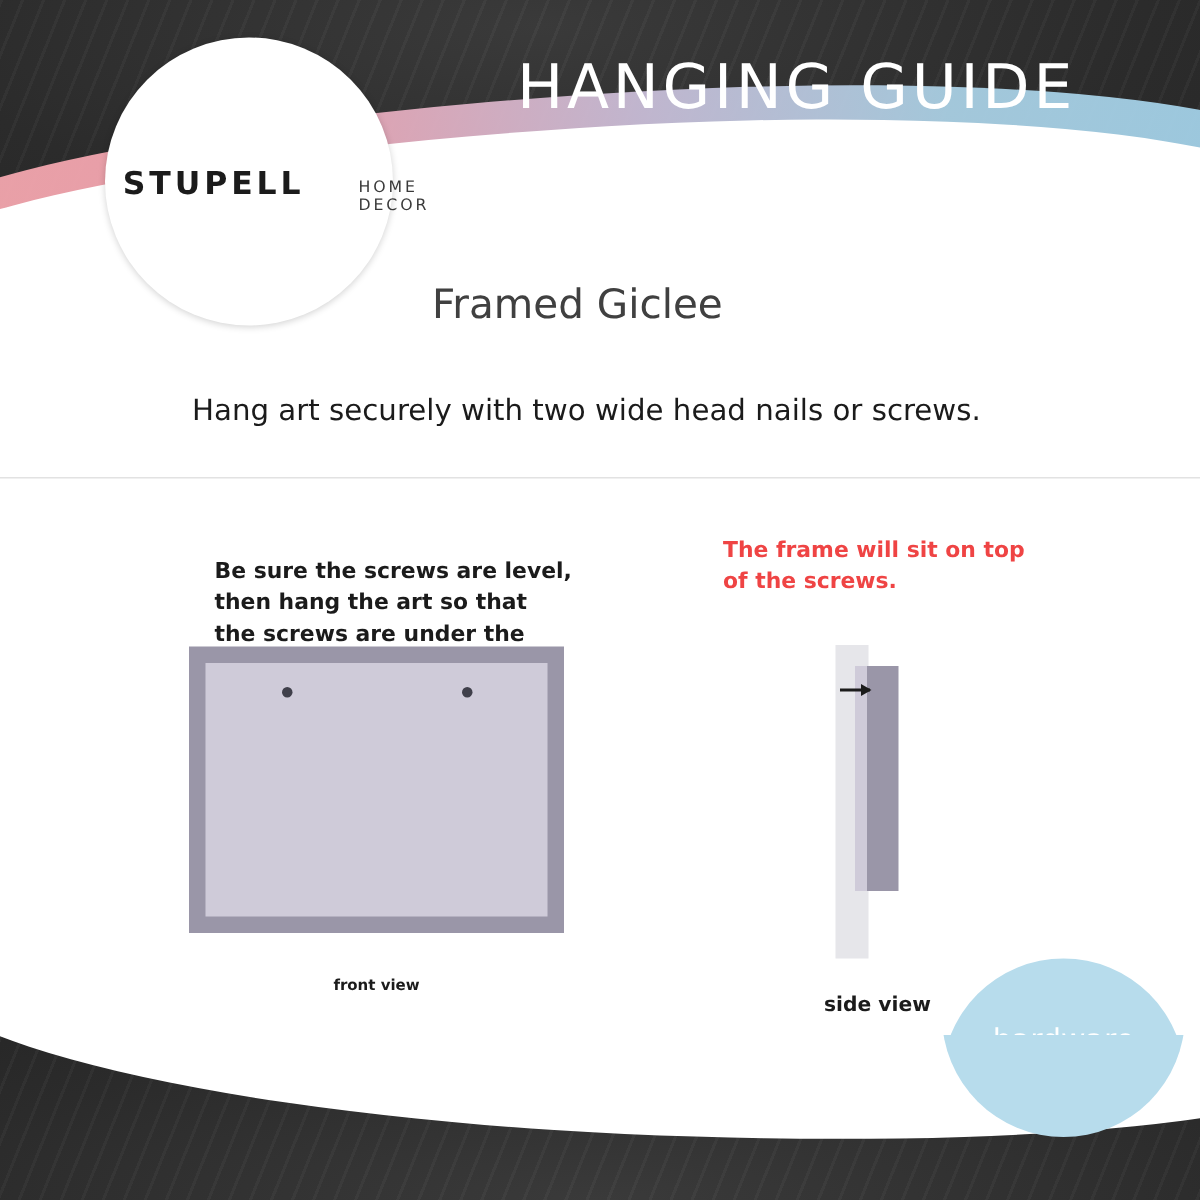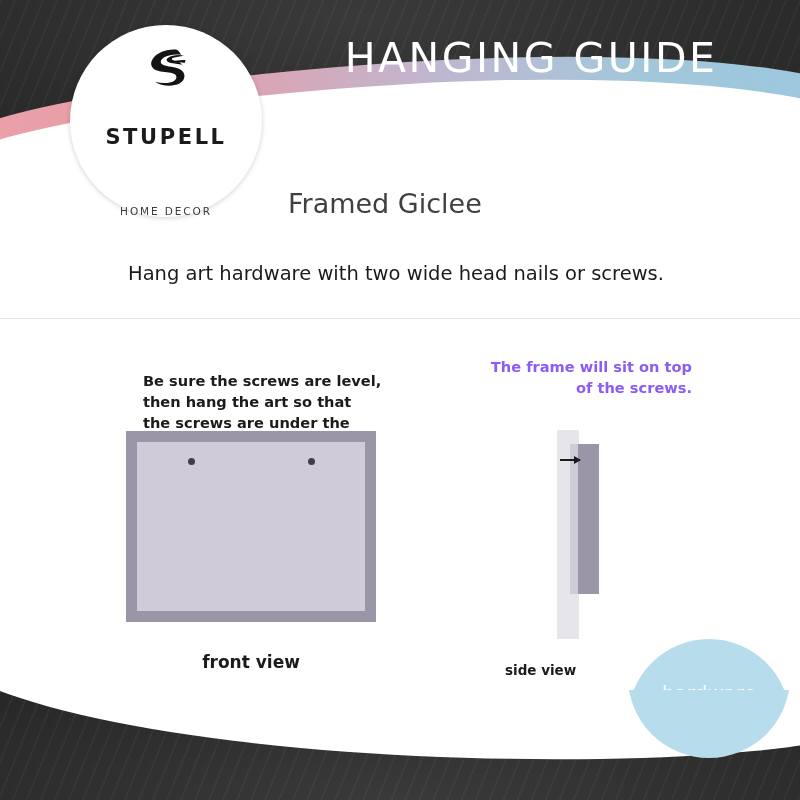--- a/index.html
+++ b/index.html
@@ -47,21 +47,21 @@
     font-size:41px;letter-spacing:2.5px;font-weight:400;
     font-family:"DejaVu Sans", sans-serif;
     text-align:center;
   }
 
   
   .logo-circle{
     position:absolute;left:70px;top:25px;width:192px;height:192px;border-radius:50%;
     background:#ffffff;
     box-shadow:0 1px 5px rgba(0,0,0,.18);
-    display:flex;flex-direction:column;align-items:center;justify-content:center;gap:36px;
+    display:flex;flex-direction:row;align-items:center;justify-content:center;gap:36px;
   }
   .logo-mark{margin-top:22px;width:110px;height:92px;}
   .logo-name{
     font-size:21px;letter-spacing:2.6px;font-weight:700;color:#1b1b1b;margin-top:2px;
   }
   .logo-sub{
     font-size:10.5px;letter-spacing:1.9px;color:#3a3a3a;margin-top:20px;
   }
 
   
@@ -80,61 +80,61 @@
     position:absolute;left:0;top:318px;width:800px;height:1px;background:#e2e2e2;
   }
 
   
   .cap-left{
     position:absolute;left:143px;top:346px;width:240px;
     font-size:14.6px;line-height:1.45;color:#1b1b1b;font-weight:600;margin-top:24px;
   }
   .cap-right{
     position:absolute;left:482px;top:356px;width:210px;
-    font-size:14.6px;line-height:1.45;color:#8b5cf6;font-weight:600;text-align:right;
+    font-size:14.6px;line-height:1.45;color:#ef4444;font-weight:600;
   }
 
   
   .front-frame{
     position:absolute;left:126px;top:431px;width:250px;height:191px;
     background:#9a96a8;
   }
   .front-inner{
     position:absolute;left:11px;top:11px;right:11px;bottom:11px;
     background:#cfcbd9;
   }
   .screw{
     position:absolute;width:7px;height:7px;border-radius:50%;background:#3f3f4a;
   }
   .screw.s1{left:188px;top:458px;}
   .screw.s2{left:308px;top:458px;}
   .label-front{
     position:absolute;left:126px;top:652px;width:250px;text-align:center;
-    font-size:17px;color:#1b1b1b;font-weight:600;
+    font-size:10px;color:#1b1b1b;font-weight:600;
   }
 
   
   .side-wall{
     position:absolute;left:557px;top:430px;width:22px;height:209px;background:#e6e6ea;
   }
   .side-frame{
     position:absolute;left:577px;top:444px;width:22px;height:150px;background:#9a96a8;
   }
   .side-frame-face{
     position:absolute;left:570px;top:444px;width:8px;height:150px;background:#cfcbd9;
   }
   .side-nail{
     position:absolute;left:560px;top:459px;width:20px;height:2px;background:#1b1b1b;
   }
   .side-nail:after{
     content:"";position:absolute;right:-1px;top:-3px;
     border-left:7px solid #1b1b1b;border-top:4px solid transparent;border-bottom:4px solid transparent;
   }
   .label-side{
-    position:absolute;left:505px;top:662px;width:160px;text-align:left;
+    position:absolute;left:505px;top:662px;width:160px;text-align:center;
     font-size:13.5px;color:#1b1b1b;font-weight:600;
   }
 
   
   .badge{
     position:absolute;left:628px;top:639px;width:162px;height:162px;border-radius:50%;
     background:#b7dcec;
     display:flex;flex-direction:column;align-items:center;justify-content:center;
     color:#ffffff;font-size:20px;line-height:1.32;text-align:center;
   }
@@ -178,21 +178,21 @@
     <svg class="logo-mark" viewBox="0 0 110 92">
       <path d="M78 6 C58 4 34 12 24 28 C16 41 24 52 38 55 C50 58 64 57 74 62 C82 66 80 76 70 80 C60 84 44 84 30 80 C44 90 70 92 86 84 C100 77 102 60 88 52 C76 45 58 46 48 41 C40 37 42 28 52 23 C62 18 76 16 90 18 C86 12 84 8 78 6 Z" fill="#141414"></path>
       <path d="M96 20 C84 17 68 19 60 25 C54 29 56 34 64 36 C72 38 84 38 92 41 C88 34 82 32 74 31 C68 30 66 27 72 25 C78 23 88 22 96 20 Z" fill="#141414"></path>
       <path d="M100 30 C88 29 76 31 70 35 C80 35 90 35 98 37 Z" fill="#141414"></path>
     </svg>
     <div class="logo-name">STUPELL</div>
     <div class="logo-sub">HOME DECOR</div>
   </div>
 
   <div class="product-type">Framed Giclee</div>
-  <div class="instruction">Hang art hardware with two wide head nails or screws.</div>
+  <div class="instruction">Hang art securely with two wide head nails or screws.</div>
 
   <div class="divider"></div>
 
   <div class="cap-left">Be sure the screws are level, then hang the art so that the screws are under the frame.</div>
   <div class="cap-right">The frame will sit on top of the screws.</div>
 
   <div class="front-frame">
     <div class="front-inner"></div>
   </div>
   <div class="screw s1"></div>

